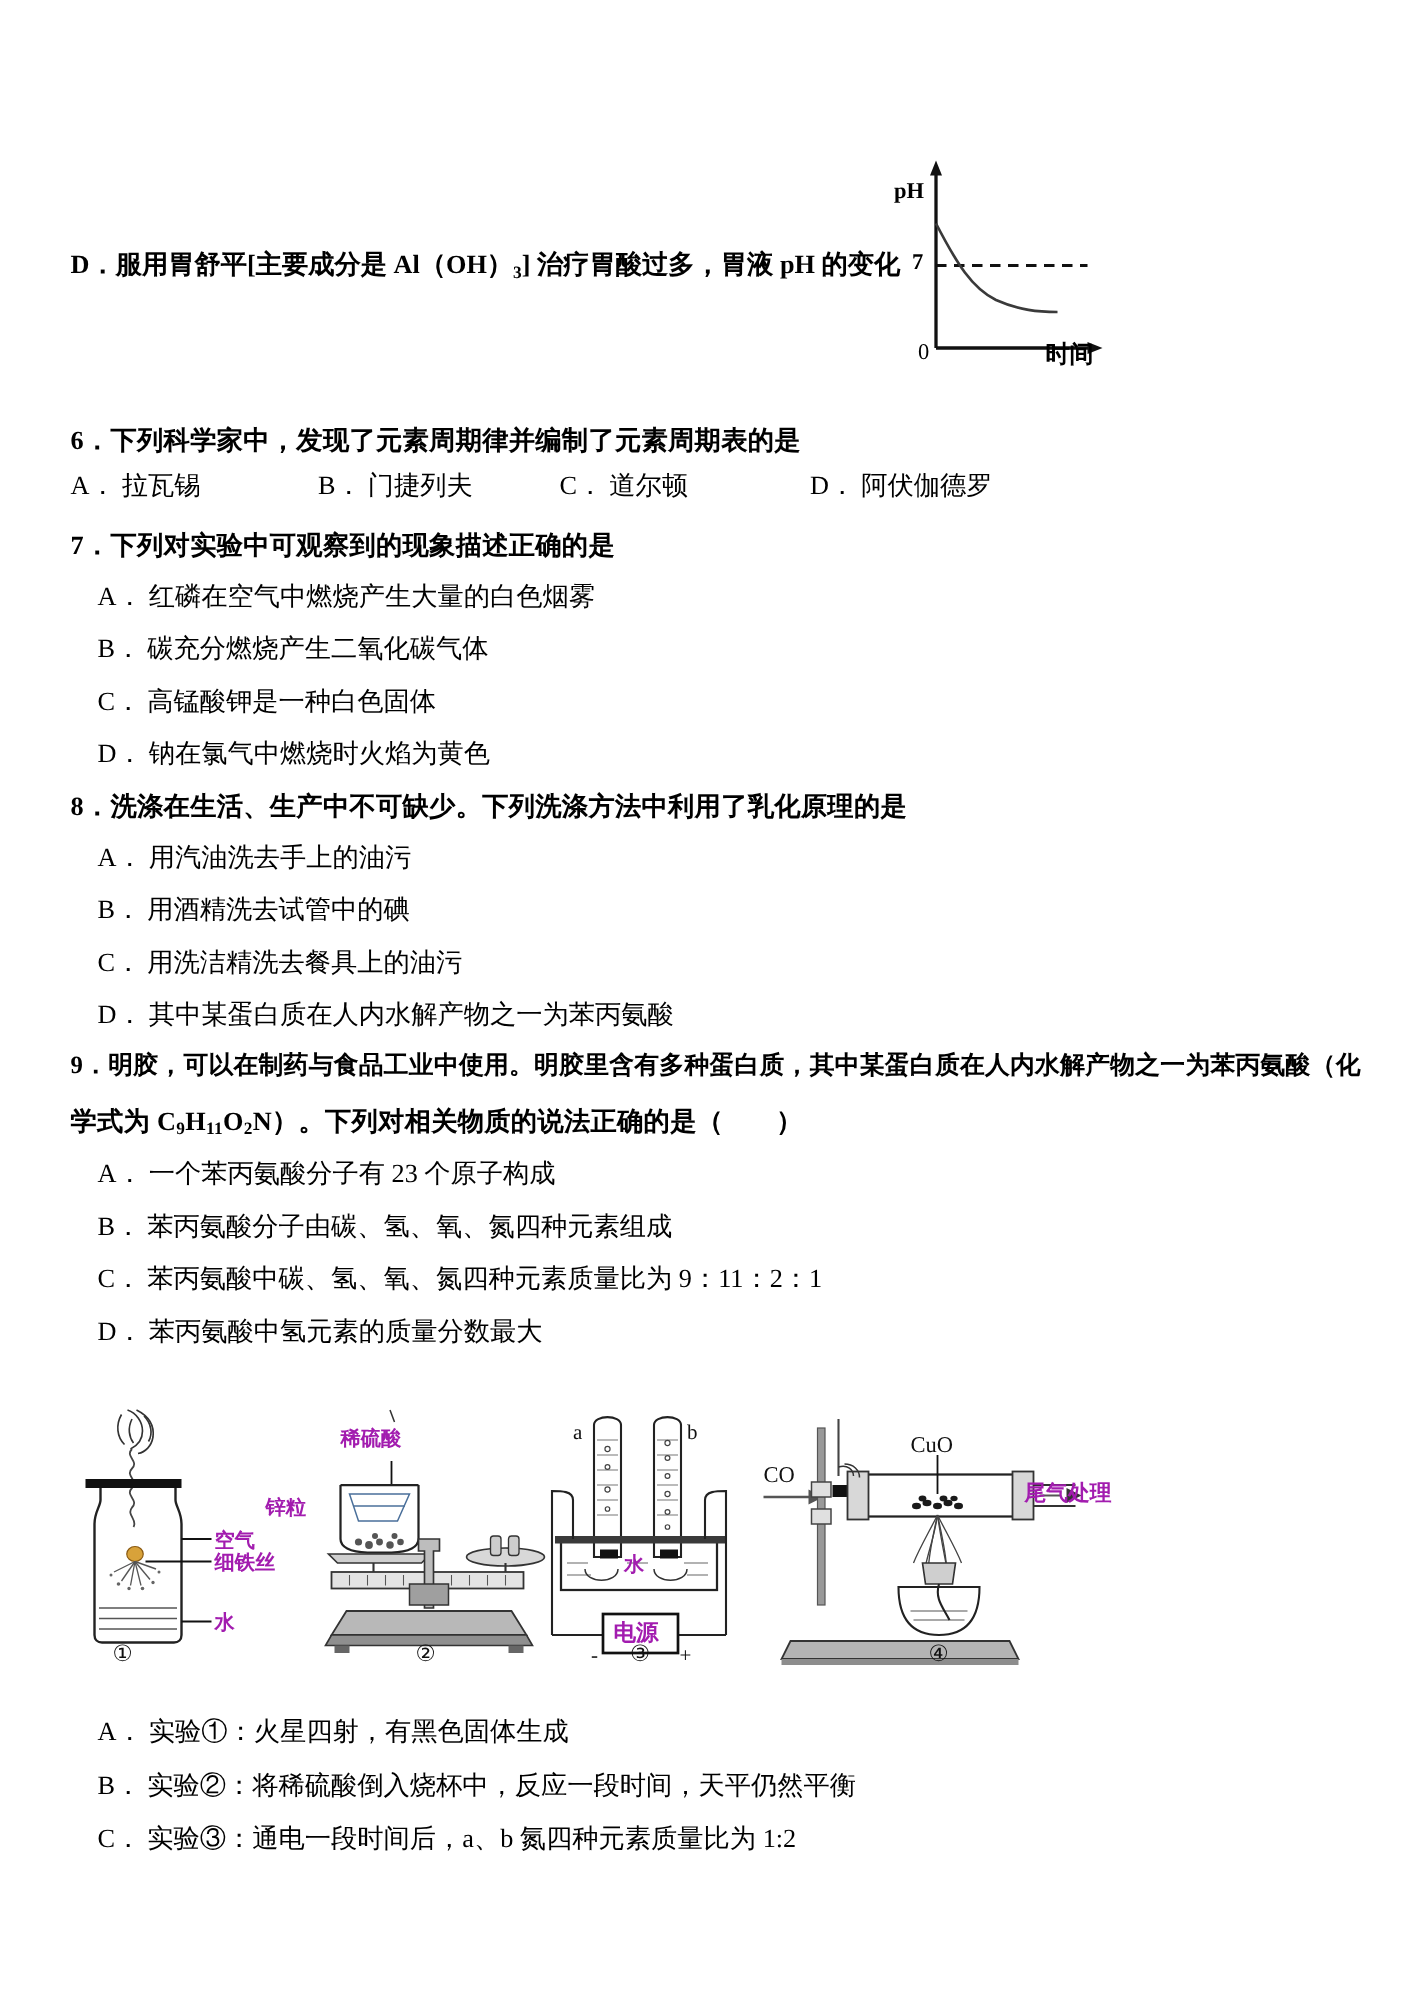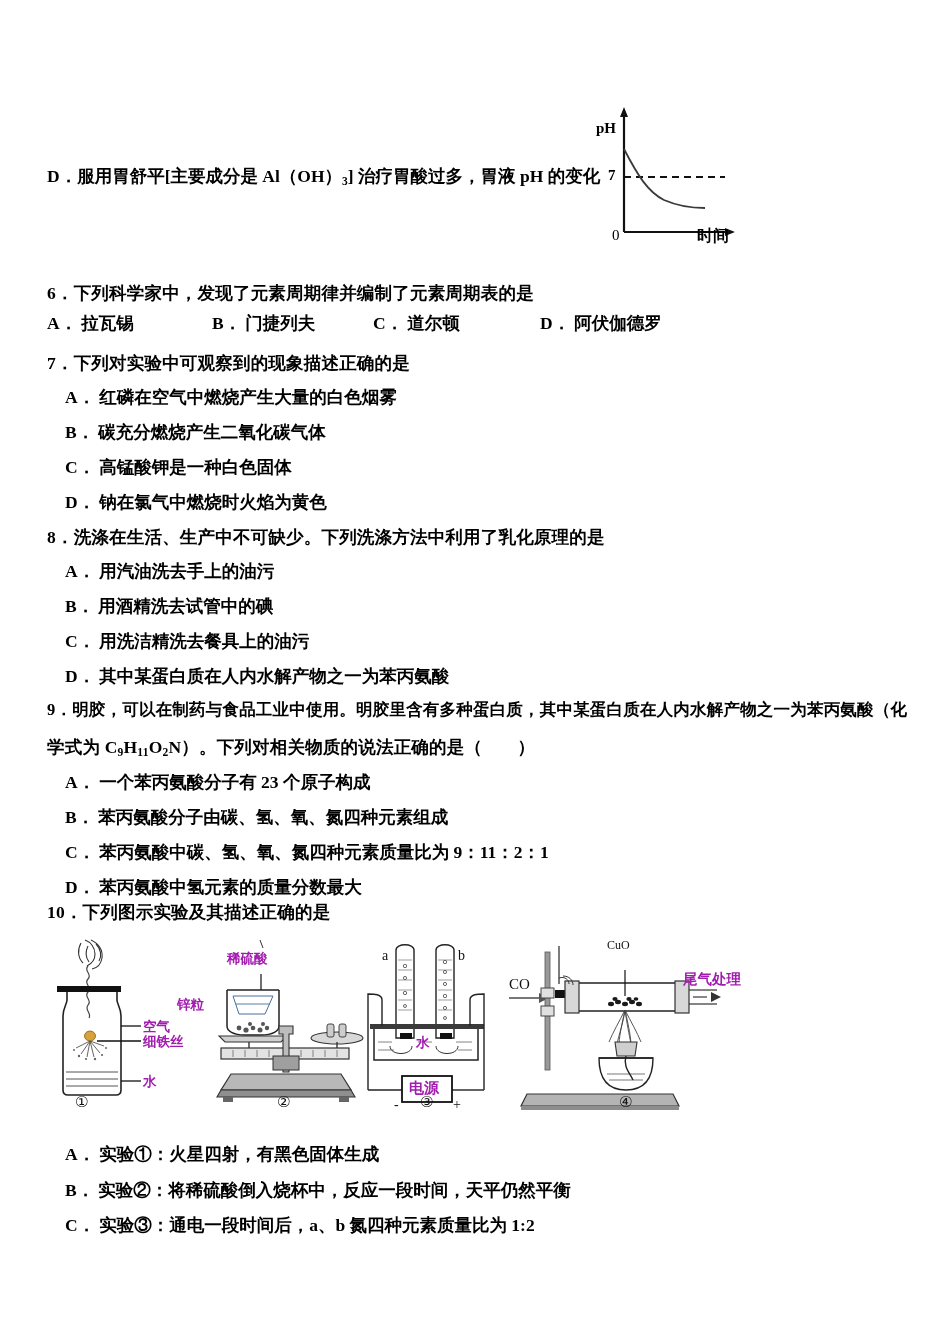--- a/index.html
+++ b/index.html
@@ -27,21 +27,21 @@
     position: absolute;
     font-size: 17.5px;
     font-weight: bold;
     letter-spacing: 0.2px;
     white-space: nowrap;
     line-height: 1.2;
   }
   .optline {
     position: absolute;
     font-size: 17.5px;
-    font-weight: bold;
+    font-weight: normal;
     white-space: nowrap;
     line-height: 1.2;
   }
   .opt-letter { margin-right: 4px; }
   sub { font-size: 0.66em; vertical-align: -0.28em; }
 
   
   #d-option-row {
     position: absolute;
     left: 47px;
@@ -177,23 +177,20 @@
   <div class="optline" style="left:65px; top:807px;">
     <span class="opt-letter">B．</span><span>苯丙氨酸分子由碳、氢、氧、氮四种元素组成</span>
   </div>
   <div class="optline" style="left:65px; top:842px;">
     <span class="opt-letter">C．</span><span>苯丙氨酸中碳、氢、氧、氮四种元素质量比为 9：11：2：1</span>
   </div>
   <div class="optline" style="left:65px; top:877px;">
     <span class="opt-letter">D．</span><span>苯丙氨酸中氢元素的质量分数最大</span>
   </div>
 
-  <div class="qline" style="left:47px; top:902px;">
-    <span>10．</span><span>下列图示实验及其描述正确的是</span>
-  </div>
 
   <div id="figures">
 
     <div class="fig" style="left:0px; top:0px; width:150px; height:175px;">
       <svg width="150" height="175" viewBox="0 0 150 175">
 
         <g stroke="#333" stroke-width="1.1" fill="none">
           <path d="M30,2 C36,4 40,10 40,16 C40,22 36,26 32,28"></path>
           <path d="M36,2 C44,6 48,12 47,20 C46,26 42,30 37,31"></path>
           <path d="M26,5 C22,12 23,20 28,25"></path>
@@ -432,22 +429,22 @@
         <g stroke="#555" stroke-width="0.8">
           <line x1="100" y1="136" x2="138" y2="136"></line>
           <line x1="102" y1="142" x2="136" y2="142"></line>
         </g>
         <path d="M119,118 C116,128 122,134 126,142" fill="none" stroke="#222" stroke-width="1.4"></path>
 
         <path d="M20,156 L166,156 L172,168 L14,168 Z" fill="#b4b4b4" stroke="#333" stroke-width="1.2"></path>
         <rect x="14" y="168" width="158" height="4" fill="#8d8d8d"></rect>
       </svg>
       <div class="figlabel-sans" style="left:2px; top:38px; font-size:15px;">CO</div>
-      <div class="figlabel-sans" style="left:100px; top:0; font-size:12px;">CuO</div>
-      <div class="figlabel" style="left:176px; top:32px; font-size:14.5px;">尾气处理</div>
+      <div class="figlabel-sans" style="left:100px; top:18px; font-size:15px;">CuO</div>
+      <div class="figlabel" style="left:176px; top:48px; font-size:14.5px;">尾气处理</div>
       <div class="fignum" style="left:112px; top:155px;">④</div>
     </div>
 
   </div>
 
   <div class="optline" style="left:65px; top:1144px;text-align:right;">
     <span class="opt-letter">A．</span><span>实验①：火星四射，有黑色固体生成</span>
   </div>
   <div class="optline" style="left:65px; top:1180px;">
     <span class="opt-letter">B．</span><span>实验②：将稀硫酸倒入烧杯中，反应一段时间，天平仍然平衡</span>

